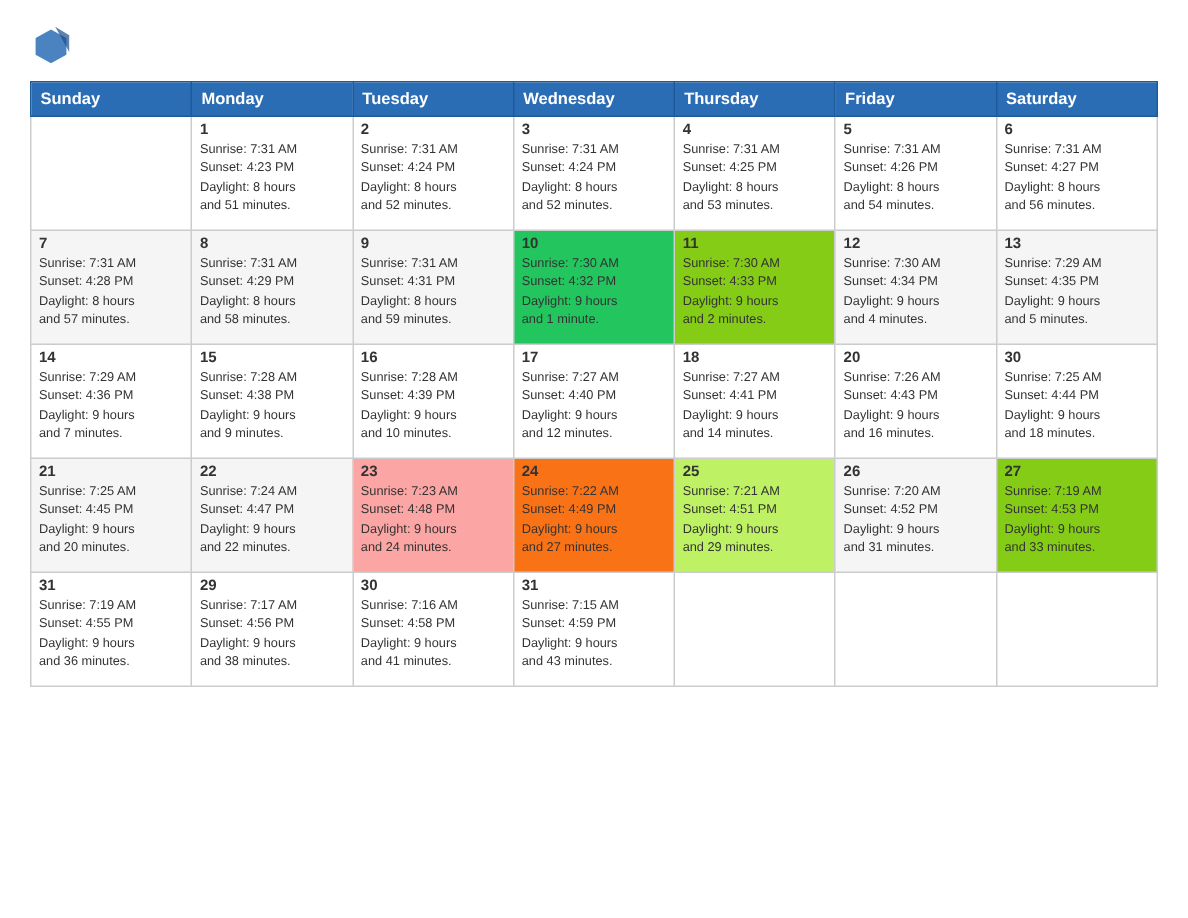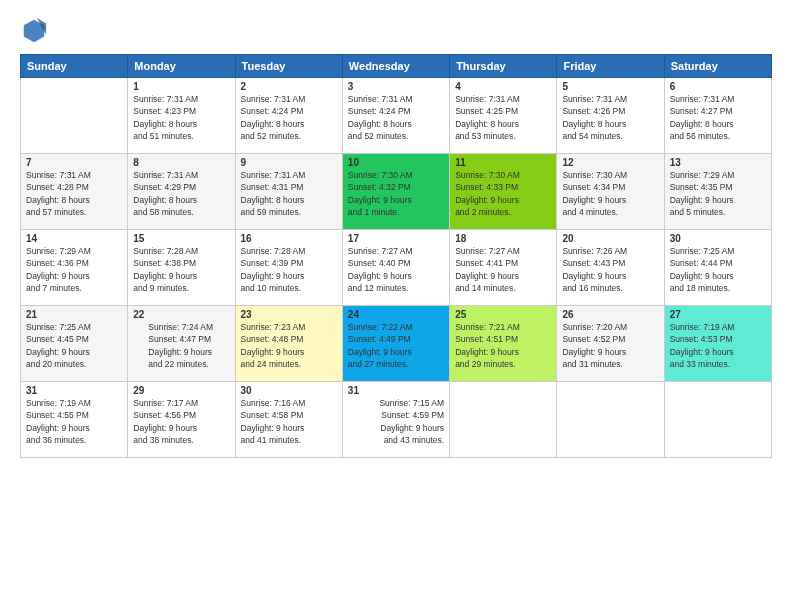--- a/index.html
+++ b/index.html
@@ -283,54 +283,54 @@
         <tr>
           <td style="background: rgb(245, 245, 245);">
             <span class="day-num">21</span>
             <div class="day-info" style="white-space: pre-line;">Sunrise: 7:25 AM
 Sunset: 4:45 PM
 Daylight: 9 hours
 and 20 minutes.</div>
           </td>
           <td style="background: rgb(245, 245, 245);">
             <span class="day-num">22</span>
-            <div class="day-info" style="white-space: pre-line; margin-left: 15px;">Sunrise: 7:24 AM
+            <div class="day-info" style="white-space: pre-line;">Sunrise: 7:24 AM
 Sunset: 4:47 PM
 Daylight: 9 hours
 and 22 minutes.</div>
           </td>
-          <td style="background: #fef9c3;">
+          <td style="background: #fca5a5;">
             <span class="day-num">23</span>
             <div class="day-info" style="white-space: pre-line;">Sunrise: 7:23 AM
 Sunset: 4:48 PM
 Daylight: 9 hours
 and 24 minutes.</div>
           </td>
-          <td style="background: #0ea5e9;">
+          <td style="background: #f97316;">
             <span class="day-num">24</span>
             <div class="day-info" style="white-space: pre-line;">Sunrise: 7:22 AM
 Sunset: 4:49 PM
 Daylight: 9 hours
 and 27 minutes.</div>
           </td>
           <td style="background: #bef264;">
             <span class="day-num">25</span>
             <div class="day-info" style="white-space: pre-line;">Sunrise: 7:21 AM
 Sunset: 4:51 PM
 Daylight: 9 hours
 and 29 minutes.</div>
           </td>
           <td style="background: rgb(245, 245, 245);">
             <span class="day-num">26</span>
             <div class="day-info" style="white-space: pre-line;">Sunrise: 7:20 AM
 Sunset: 4:52 PM
 Daylight: 9 hours
 and 31 minutes.</div>
           </td>
-          <td style="background: #5eead4;">
+          <td style="background: #84cc16;">
             <span class="day-num">27</span>
             <div class="day-info" style="white-space: pre-line;">Sunrise: 7:19 AM
 Sunset: 4:53 PM
 Daylight: 9 hours
 and 33 minutes.</div>
           </td>
         </tr>
         <tr>
           <td>
             <span class="day-num">31</span>
@@ -348,21 +348,21 @@
           </td>
           <td>
             <span class="day-num">30</span>
             <div class="day-info" style="white-space: pre-line;">Sunrise: 7:16 AM
 Sunset: 4:58 PM
 Daylight: 9 hours
 and 41 minutes.</div>
           </td>
           <td>
             <span class="day-num">31</span>
-            <div class="day-info" style="white-space: pre-line; text-align: right;">Sunrise: 7:15 AM
+            <div class="day-info" style="white-space: pre-line;">Sunrise: 7:15 AM
 Sunset: 4:59 PM
 Daylight: 9 hours
 and 43 minutes.</div>
           </td>
           <td class="empty-cell"></td>
           <td class="empty-cell"></td>
           <td class="empty-cell"></td>
         </tr>
       </tbody>
   </table>

